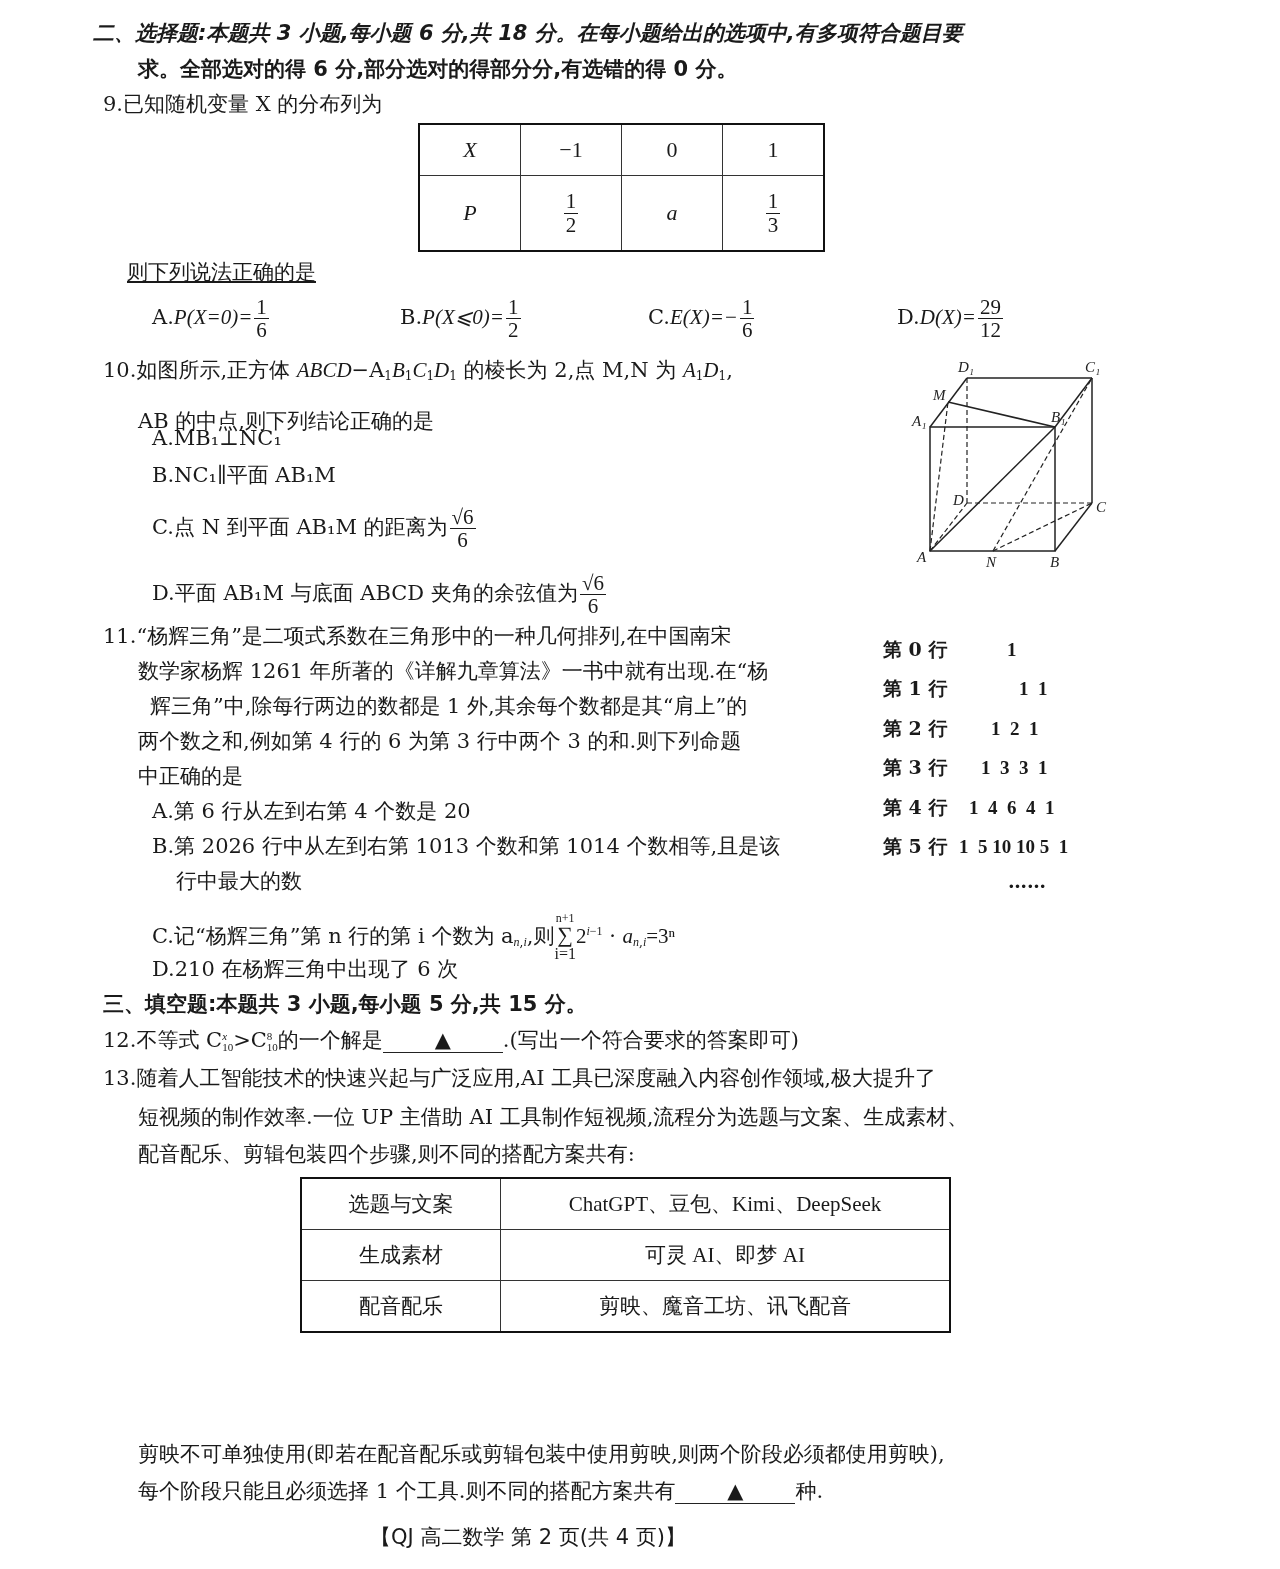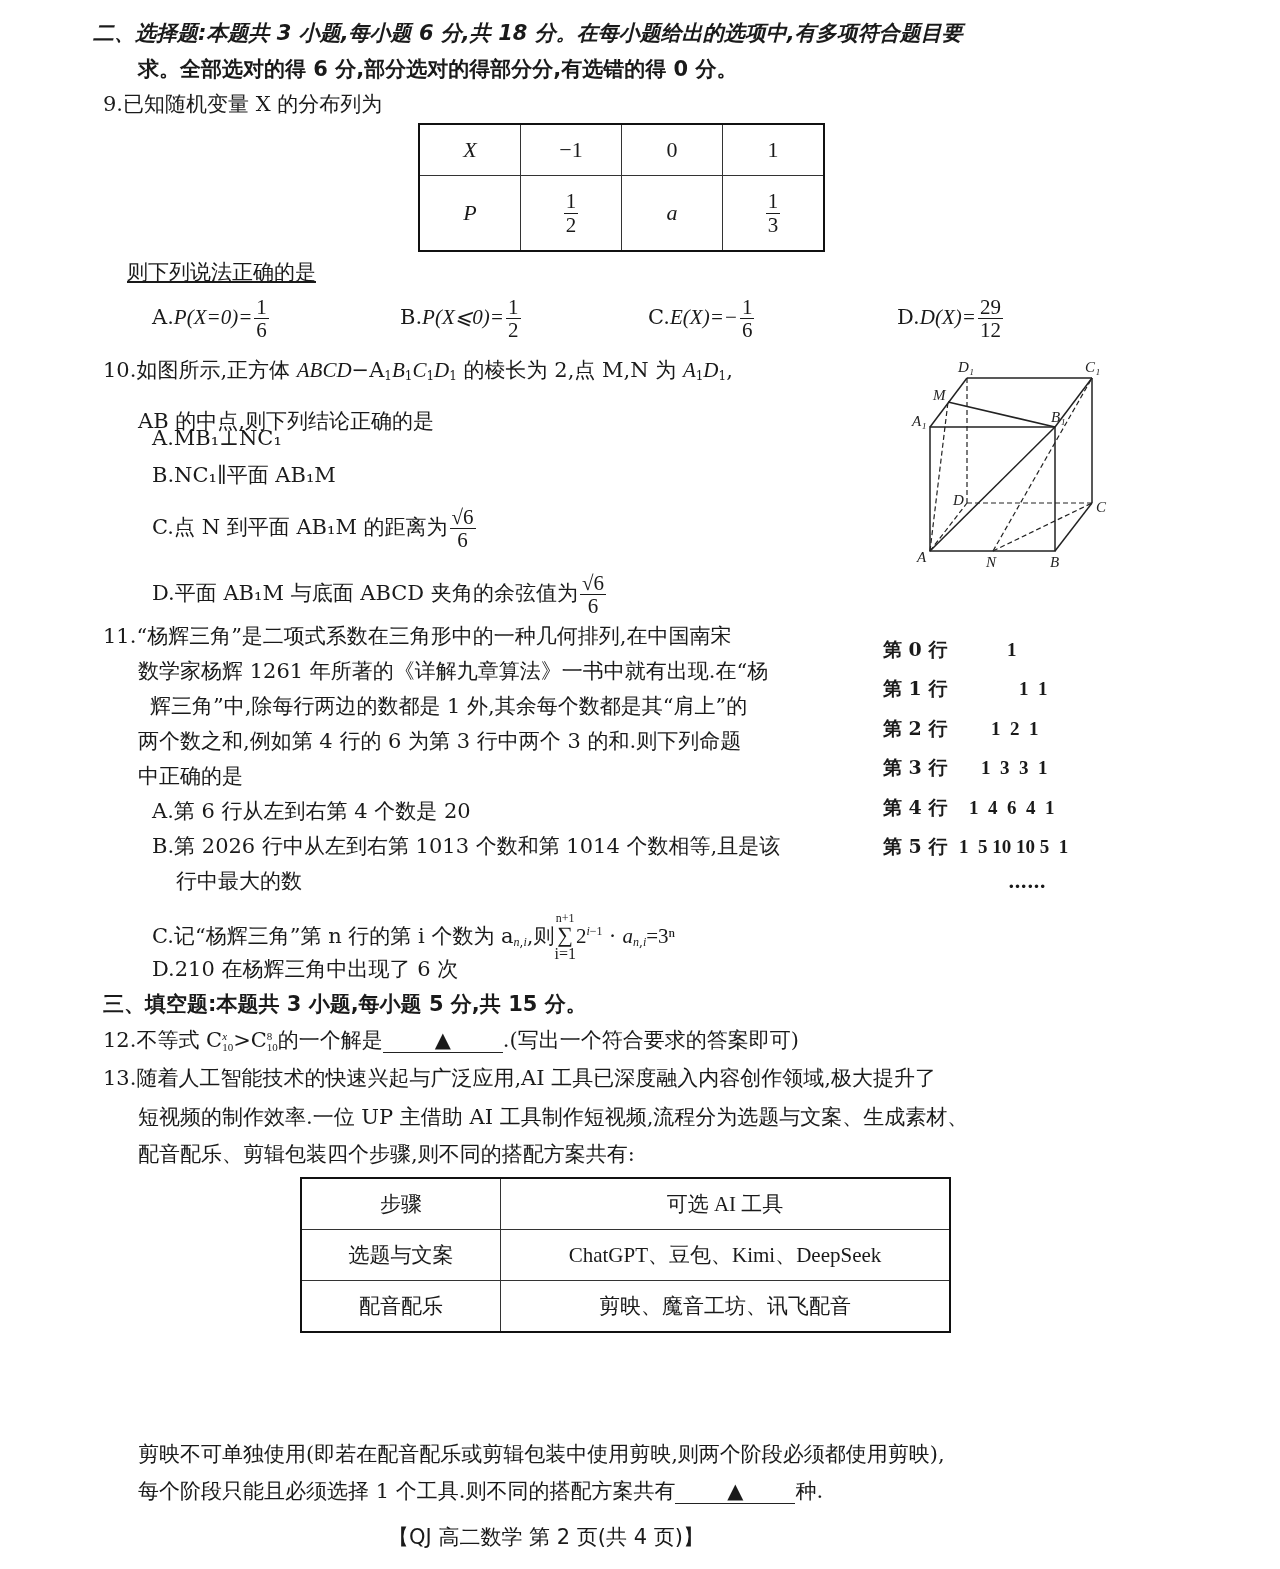--- a/index.html
+++ b/index.html
@@ -154,31 +154,31 @@
       <span>8</span>
       <span>10</span>
     </span><span>的一个解是</span><span class="blank" style="width:120px;"><span>▲</span></span><span>.(写出一个符合要求的答案即可)</span></div>
 
 <div class="abs" style="left:103px;top:1064px;">13.随着人工智能技术的快速兴起与广泛应用,AI 工具已深度融入内容创作领域,极大提升了</div>
 <div class="abs" style="left:138px;top:1103px;">短视频的制作效率.一位 UP 主借助 AI 工具制作短视频,流程分为选题与文案、生成素材、</div>
 <div class="abs" style="left:138px;top:1140px;">配音配乐、剪辑包装四个步骤,则不同的搭配方案共有:</div>
 
 <table class="ai">
   <tbody>
-      <tr>
-    <td class="c1">步骤</td>
-    <td class="c2">可选 AI 工具</td>
-  </tr>
   <tr>
     <td class="c1">选题与文案</td>
     <td class="c2">ChatGPT、豆包、Kimi、DeepSeek</td>
+  </tr>
+  <tr>
+    <td class="c1">生成素材</td>
+    <td class="c2">可灵 AI、即梦 AI</td>
   </tr>
   <tr>
     <td class="c1">配音配乐</td>
     <td class="c2">剪映、魔音工坊、讯飞配音</td>
   </tr>
 </tbody>
   </table>
 
 <div class="abs" style="left:138px;top:1440px;">剪映不可单独使用(即若在配音配乐或剪辑包装中使用剪映,则两个阶段必须都使用剪映),</div>
 <div class="abs" style="left:138px;top:1477px;"><span>每个阶段只能且必须选择 1 个工具.则不同的搭配方案共有</span><span class="blank" style="width:120px;"><span>▲</span></span><span>种.</span></div>
 
-<div class="abs bold" style="left:0;width:1056px;text-align:center;top:1523px;font-weight:normal;padding-left:18px;">【QJ 高二数学   第 2 页(共 4 页)】</div>
+<div class="abs bold" style="left:0;width:1056px;text-align:center;top:1523px;font-weight:normal;">【QJ 高二数学   第 2 页(共 4 页)】</div>
 
 </body></html>

